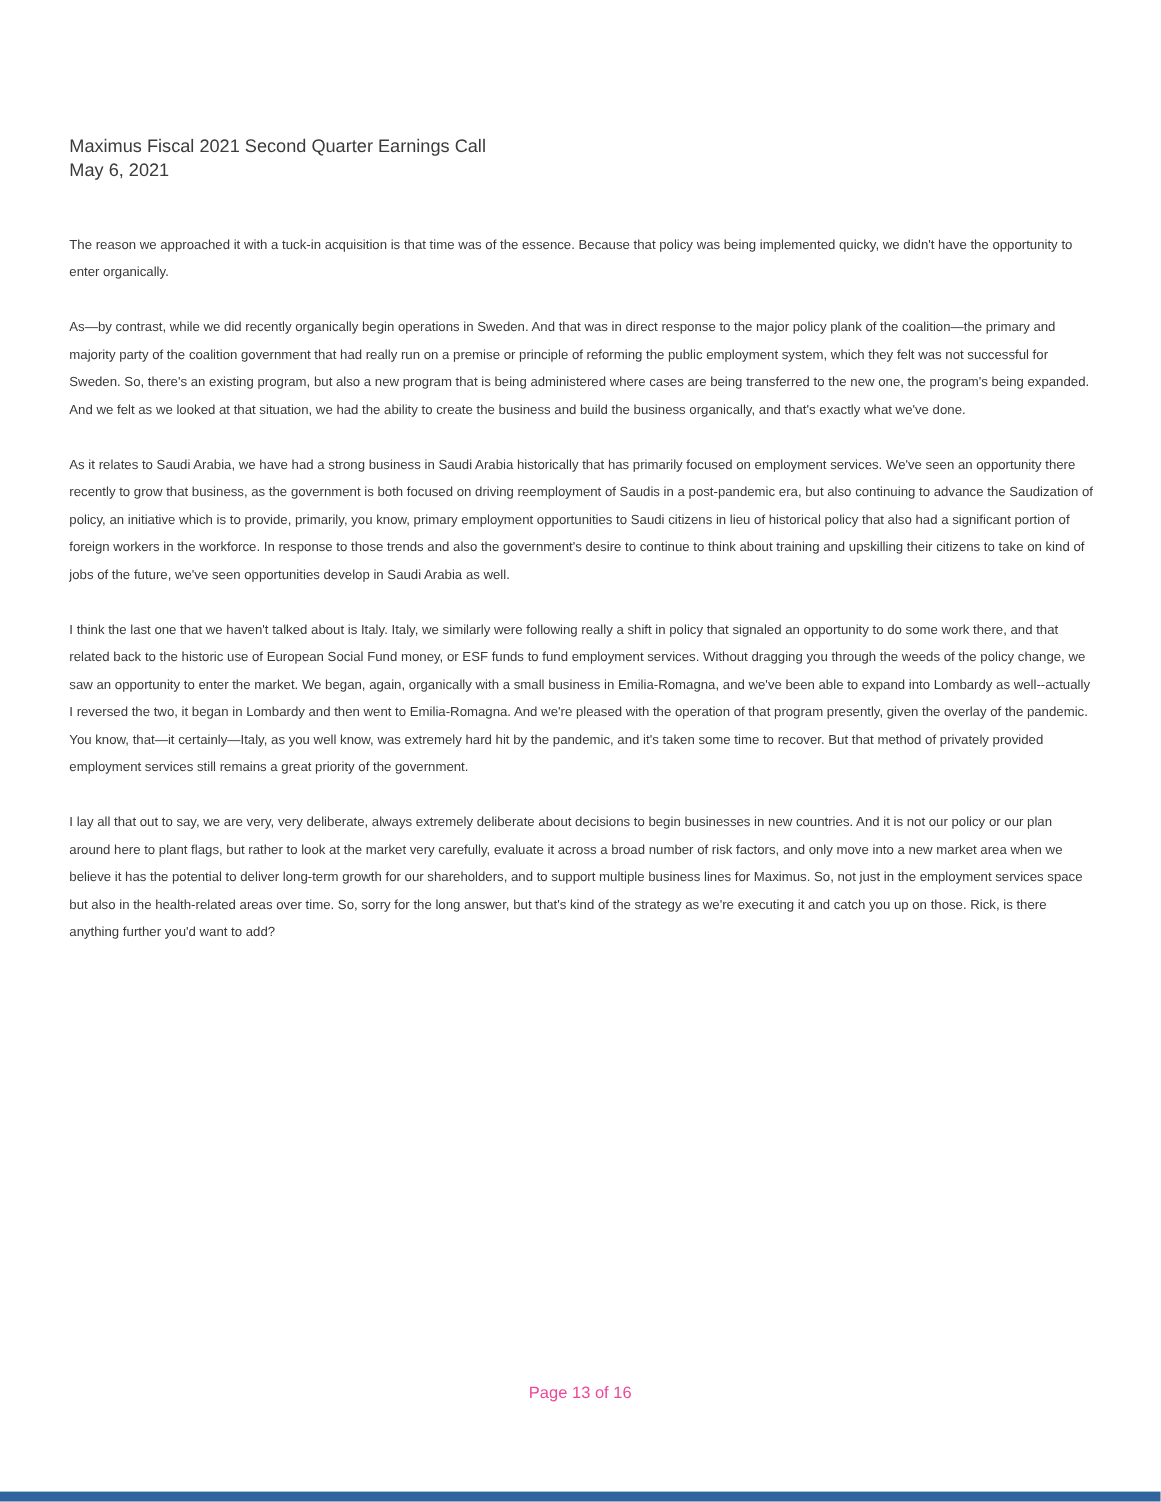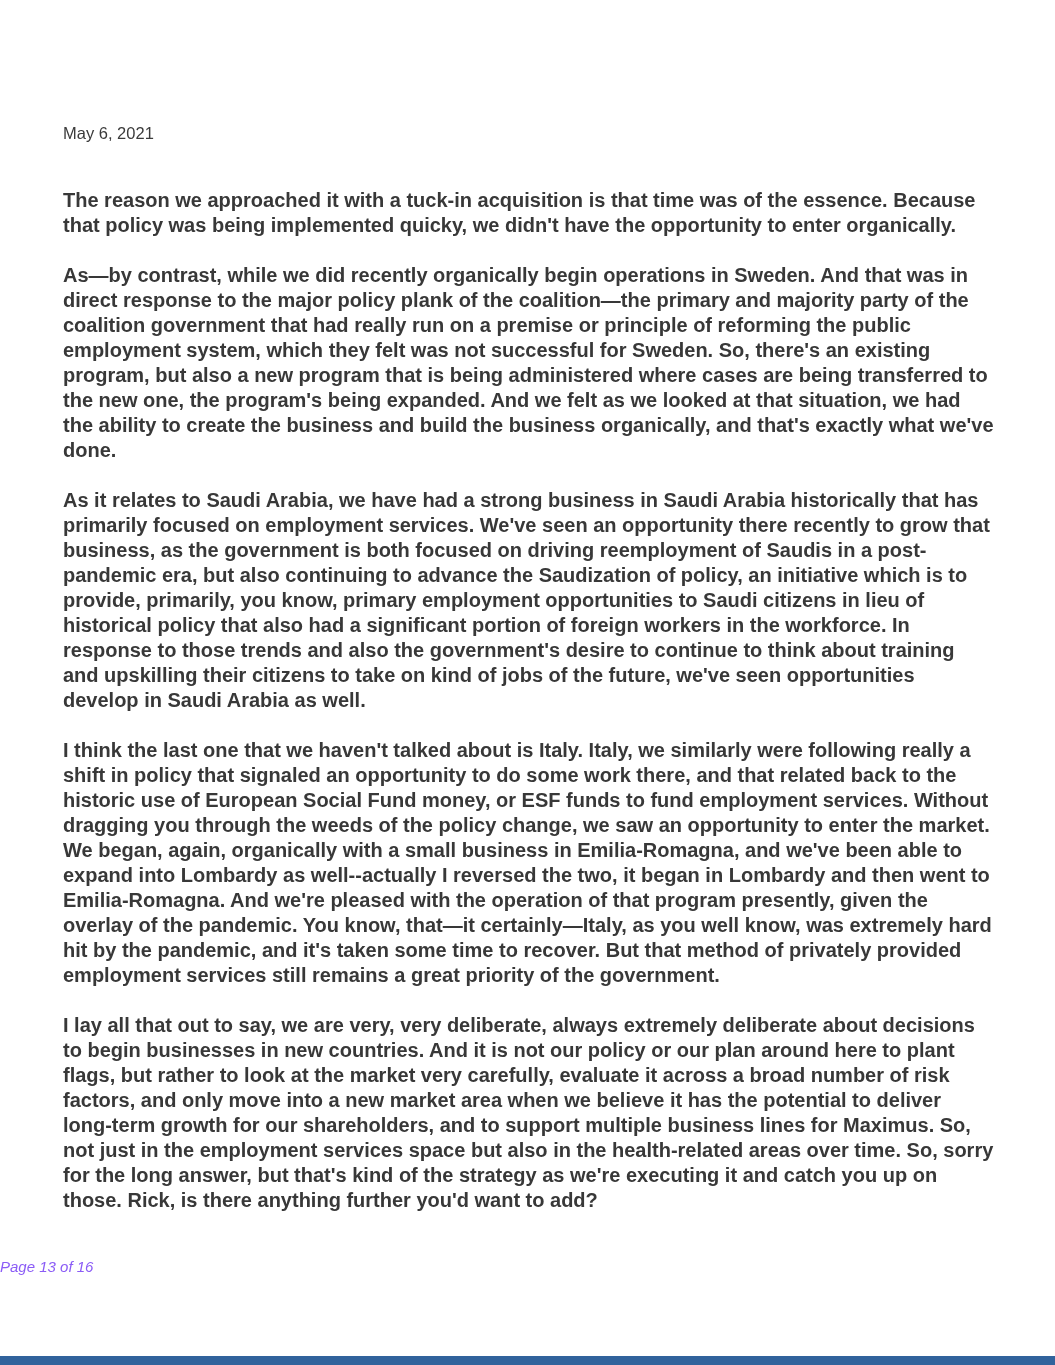--- a/index.html
+++ b/index.html
@@ -24,60 +24,59 @@
   .doc-header {
     margin: 0 0 44px 0;
   }
   .doc-header div {
     font-size: 16.5px;
     line-height: 22px;
     color: #3b3b3b;
   }
   .transcript p {
     margin: 0 0 25px 0;
-    font-size: 20px;
+    font-size: 12px;
     line-height: 25px;
     color: #383838;
-    font-weight: bold;
   }
   .speaker-block {
     font-size: 16px;
     line-height: 25px;
   }
   .speaker-name {
     color: #595959;
   }
   .speaker-text {
     color: #383838;
   }
   .page-footer {
     position: absolute;
     left: 0;
     top: 1257px;
     width: 100%;
-    text-align: left;
+    text-align: center;
     font-size: 15px;
     line-height: 20px;
-    color: #8b5cf6;
-    font-style: italic;
+    color: #ec4899;
   }
   .bottom-bar {
     position: absolute;
     left: 0;
     right: 0;
     bottom: 0;
     height: 9px;
     background: #31639c; 
   }
 </style>
 </head>
 <body>
 
 <div class="content">
   <div class="doc-header">
+    <div>Maximus Fiscal 2021 Second Quarter Earnings Call</div>
     <div>May 6, 2021</div>
   </div>
 
   <div class="transcript">
     <p>The reason we approached it with a tuck-in acquisition is that time was of the essence. Because that policy was being implemented quicky, we didn't have the opportunity to enter organically.</p>
     <p>As—by contrast, while we did recently organically begin operations in Sweden. And that was in direct response to the major policy plank of the coalition—the primary and majority party of the coalition government that had really run on a premise or principle of reforming the public employment system, which they felt was not successful for Sweden. So, there's an existing program, but also a new program that is being administered where cases are being transferred to the new one, the program's being expanded. And we felt as we looked at that situation, we had the ability to create the business and build the business organically, and that's exactly what we've done.</p>
     <p>As it relates to Saudi Arabia, we have had a strong business in Saudi Arabia historically that has primarily focused on employment services. We've seen an opportunity there recently to grow that business, as the government is both focused on driving reemployment of Saudis in a post-pandemic era, but also continuing to advance the Saudization of policy, an initiative which is to provide, primarily, you know, primary employment opportunities to Saudi citizens in lieu of historical policy that also had a significant portion of foreign workers in the workforce. In response to those trends and also the government's desire to continue to think about training and upskilling their citizens to take on kind of jobs of the future, we've seen opportunities develop in Saudi Arabia as well.</p>
     <p>I think the last one that we haven't talked about is Italy. Italy, we similarly were following really a shift in policy that signaled an opportunity to do some work there, and that related back to the historic use of European Social Fund money, or ESF funds to fund employment services. Without dragging you through the weeds of the policy change, we saw an opportunity to enter the market. We began, again, organically with a small business in Emilia-Romagna, and we've been able to expand into Lombardy as well--actually I reversed the two, it began in Lombardy and then went to Emilia-Romagna. And we're pleased with the operation of that program presently, given the overlay of the pandemic. You know, that—it certainly—Italy, as you well know, was extremely hard hit by the pandemic, and it's taken some time to recover. But that method of privately provided employment services still remains a great priority of the government.</p>
     <p>I lay all that out to say, we are very, very deliberate, always extremely deliberate about decisions to begin businesses in new countries. And it is not our policy or our plan around here to plant flags, but rather to look at the market very carefully, evaluate it across a broad number of risk factors, and only move into a new market area when we believe it has the potential to deliver long-term growth for our shareholders, and to support multiple business lines for Maximus. So, not just in the employment services space but also in the health-related areas over time. So, sorry for the long answer, but that's kind of the strategy as we're executing it and catch you up on those. Rick, is there anything further you'd want to add?</p>
 

